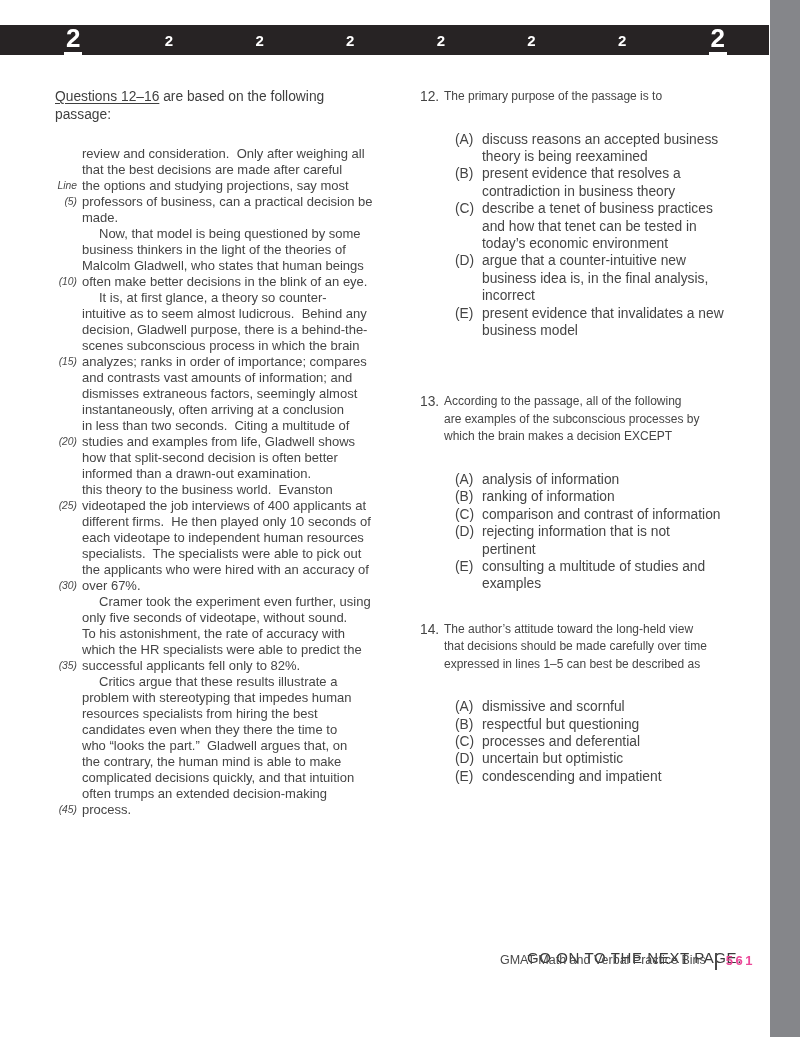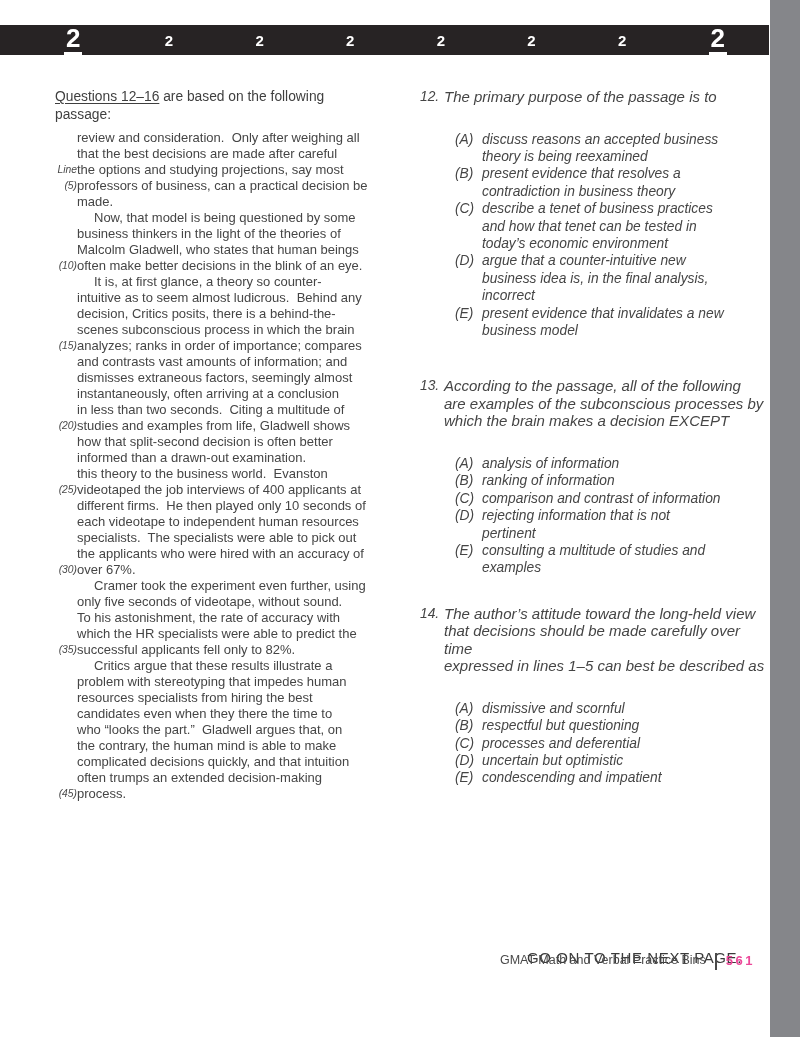--- a/index.html
+++ b/index.html
@@ -9,35 +9,35 @@
   .topbar{position:absolute;top:25px;left:0;width:769px;height:30px;background:#272324;
           display:flex;align-items:center;justify-content:space-between;
           box-sizing:border-box;padding:0 42px 0 64px;}
   .num2{color:#ffffff;font-weight:bold;line-height:1;}
   .num2.small{font-size:15px;}
   .num2.large{font-size:26px;border-bottom:3px solid #ffffff;padding:0 2px 1px 2px;}
   
   .side-strip{position:absolute;top:0;right:0;width:30px;height:1037px;background:#85868A;}
   
   .col-left{position:absolute;left:55px;top:88px;width:348px;}
-  .intro{font-size:13.8px;line-height:17.5px;color:#3f3f3f;margin-bottom:7px;}
+  .intro{font-size:13.8px;line-height:17.5px;color:#3f3f3f;margin-bottom:23px;}
   .u{text-decoration:underline;text-underline-offset:2px;}
   .prow{display:flex;}
   .pgut{width:22px;min-width:22px;text-align:right;font-style:italic;font-size:10.3px;
-        line-height:16px;color:#4a4a4a;}
+        line-height:16px;padding-right:5px;color:#4a4a4a;}
   .ptext{font-size:13px;line-height:16px;white-space:pre-wrap;}
   .ptext.ind{padding-left:17px;}
   
-  .col-right{position:absolute;left:420px;top:88px;width:345px;font-style:italic;}
+  .col-right{position:absolute;left:420px;top:88px;width:345px;}
   .q{}
-  .q + .q{margin-top:38px;}
+  .q + .q{margin-top:54px;}
   .q:nth-child(3){margin-top:28px;}
   .qhead{display:flex;}
   .qnum{width:24px;min-width:24px;font-size:13.8px;line-height:17.5px;}
-  .qstem{font-size:15px;line-height:17.5px;white-space:pre-wrap;}
+  .qstem{font-size:12px;line-height:17.5px;white-space:pre-wrap;}
   .choices{margin-top:25px;margin-left:35px;}
   .choice{display:flex;}
   .clabel{width:27px;min-width:27px;font-size:13.8px;line-height:17.4px;}
   .ctext{font-size:13.8px;line-height:17.4px;white-space:pre-wrap;}
   
   .goon{position:absolute;top:949px;right:58px;font-size:15px;letter-spacing:0.6px;color:#3a3a3a;}
   .bookline{position:absolute;top:953px;right:45px;display:flex;align-items:flex-start;}
   .booktitle{font-size:12.5px;color:#4a4a4a;}
   .vdiv{width:2px;height:17px;background:#4a4a4a;margin:0 9px;}
   .fpnum{font-size:13px;font-weight:bold;letter-spacing:2.5px;color:#ec4899;}
@@ -105,21 +105,21 @@
         <div class="prow">
           <span class="pgut"></span>
           <span class="ptext ind">It is, at first glance, a theory so counter-</span>
         </div>
         <div class="prow">
           <span class="pgut"></span>
           <span class="ptext">intuitive as to seem almost ludicrous.  Behind any</span>
         </div>
         <div class="prow">
           <span class="pgut"></span>
-          <span class="ptext">decision, Critics posits, there is a behind-the-</span>
+          <span class="ptext">decision, Gladwell purpose, there is a behind-the-</span>
         </div>
         <div class="prow">
           <span class="pgut"></span>
           <span class="ptext">scenes subconscious process in which the brain</span>
         </div>
         <div class="prow">
           <span class="pgut">(15)</span>
           <span class="ptext">analyzes; ranks in order of importance; compares</span>
         </div>
         <div class="prow">

